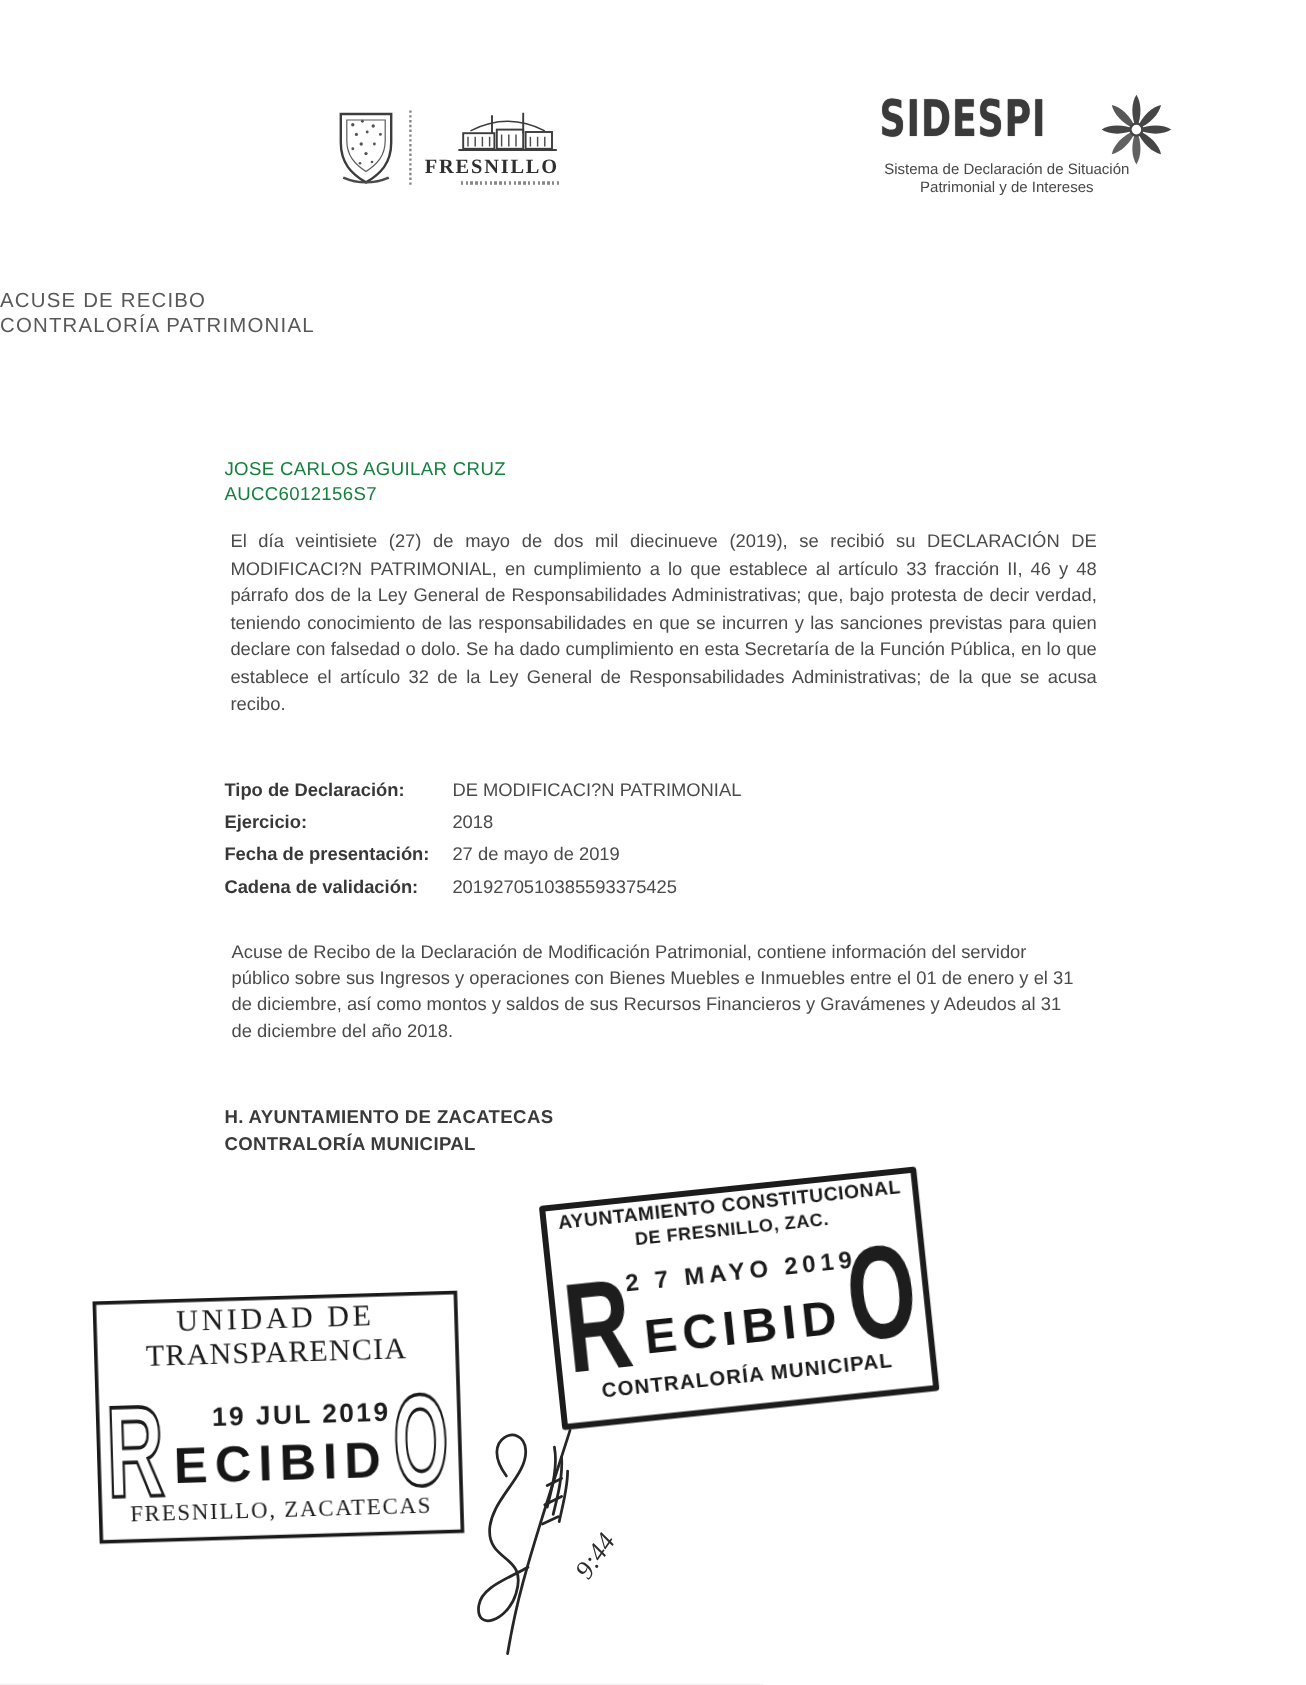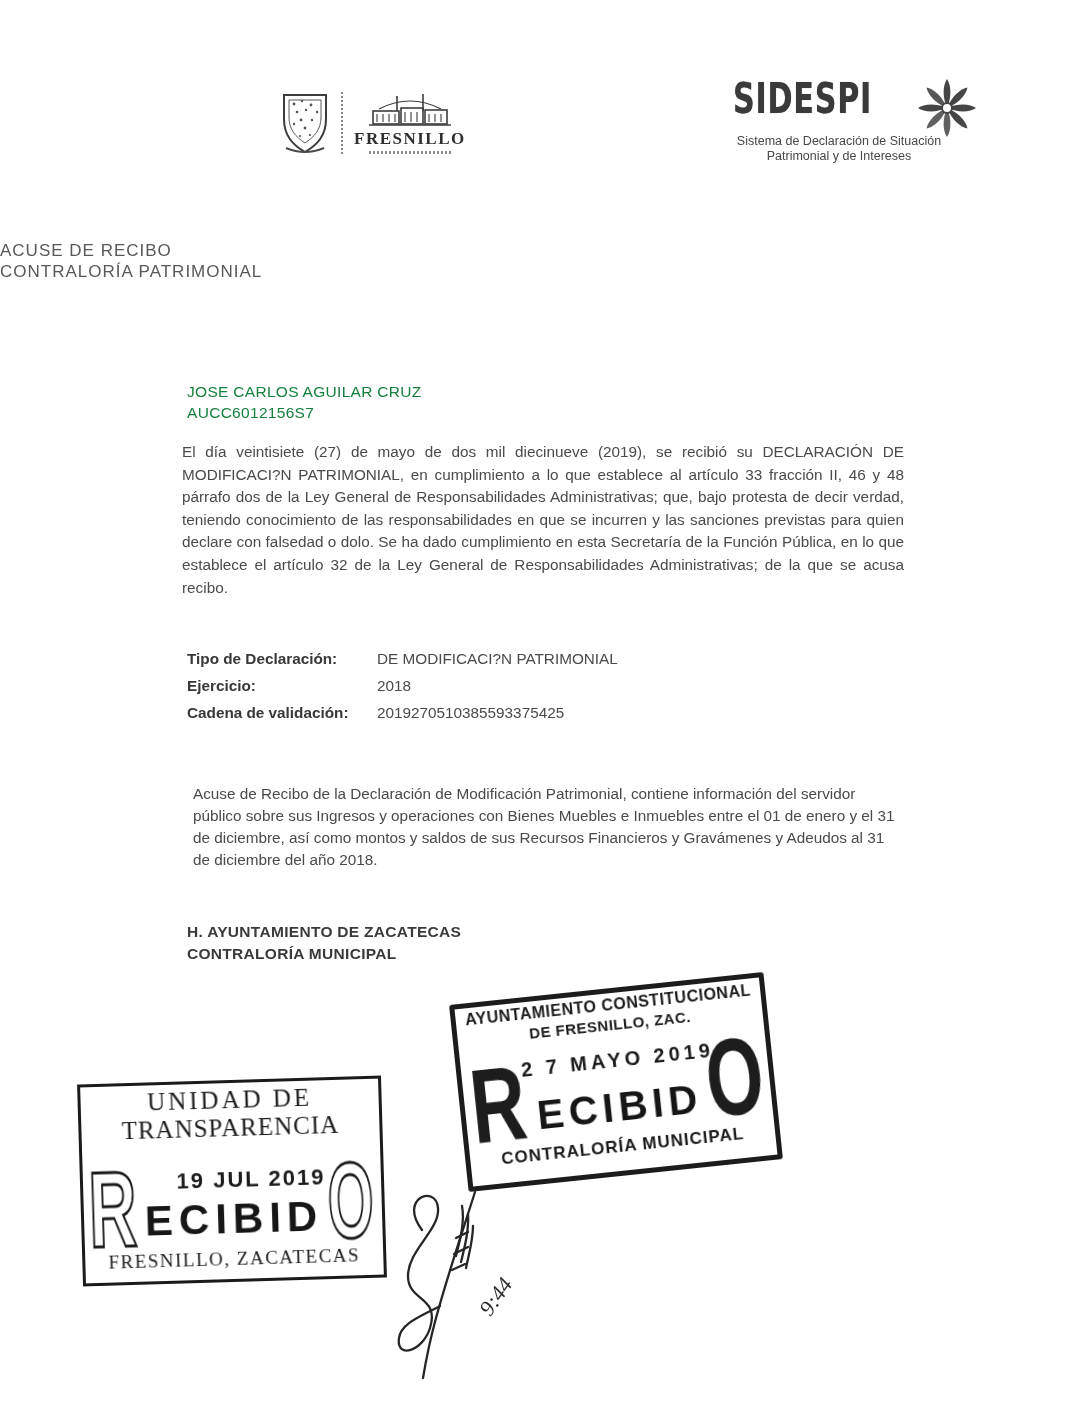--- a/index.html
+++ b/index.html
@@ -4,21 +4,21 @@
 <style>
   html,body{margin:0;padding:0;background:#d9d9d9;}
   .page{
     position:relative;width:1088px;height:1404px;background:#ffffff;
     font-family:"Liberation Sans",sans-serif;overflow:hidden;margin:0 auto;
     color:#494949;
   }
   
   .logo-left{position:absolute;left:280px;top:90px;display:flex;align-items:center;gap:11px;}
   .logo-divider{height:62px;border-left:2px dotted #6b6b6b;opacity:.8;}
-  .fresnillo-block{display:flex;flex-direction:column;align-items:center;}
+  .fresnillo-block{display:flex;flex-direction:column;align-items:flex-end;}
   .fresnillo-word{
     font-family:"Liberation Serif",serif;font-weight:bold;font-size:17px;
     letter-spacing:1.5px;color:#2f2f2f;margin-top:-2px;
   }
   .fresnillo-tagline{
     width:82px;height:3px;margin-top:2px;
     background:repeating-linear-gradient(90deg,#8a8a8a 0 2px,transparent 2px 4px);
   }
   .sidespi{position:absolute;left:733px;top:78px;width:212px;text-align:center;}
   .sidespi-row{display:flex;align-items:flex-start;justify-content:flex-start;height:52px;}
@@ -31,21 +31,21 @@
   .sidespi-sub{font-size:12.5px;line-height:15px;color:#474747;margin-top:4px;}
   
   .doc-title{
     position:absolute;left:0;top:240px;width:100%;
     font-size:17px;line-height:21px;color:#585858;letter-spacing:1px;
   }
   
   .declarant{position:absolute;left:187px;top:381px;font-weight:normal;
     font-size:15.5px;line-height:21px;color:#15803d;letter-spacing:.3px;}
   
-  .para1{position:absolute;left:182px;top:441px;width:722px;font-size:15.3px;
+  .para1{position:absolute;left:192px;top:441px;width:722px;font-size:15.3px;
     line-height:22.6px;text-align:justify;color:#4a4a4a;}
   .para2{position:absolute;left:193px;top:783px;width:708px;font-size:15.3px;
     line-height:22px;color:#4a4a4a;}
   
   .fields{position:absolute;left:187px;top:623px;font-size:15.3px;margin-top:26px;}
   .field-row{display:flex;margin-bottom:6.5px;line-height:20.5px;}
   .field-label{width:190px;font-weight:bold;color:#383838;flex:none;}
   .field-value{color:#4a4a4a;white-space:nowrap;}
   
   .office{position:absolute;left:187px;top:921px;font-weight:bold;
@@ -180,20 +180,24 @@
   <div class="fields">
     <div class="field-row">
       <span class="field-label">Tipo de Declaración:</span>
       <span class="field-value">DE MODIFICACI?N PATRIMONIAL</span>
     </div>
     <div class="field-row">
       <span class="field-label">Ejercicio:</span>
       <span class="field-value">2018</span>
     </div>
     <div class="field-row">
+      <span class="field-label">Fecha de presentación:</span>
+      <span class="field-value">27 de mayo de 2019</span>
+    </div>
+    <div class="field-row">
       <span class="field-label">Cadena de validación:</span>
       <span class="field-value">2019270510385593375425</span>
     </div>
   </div>
 
   <div class="para2">Acuse de Recibo de la Declaración de Modificación Patrimonial, contiene información del servidor público sobre sus Ingresos y operaciones con Bienes Muebles e Inmuebles entre el 01 de enero y el 31 de diciembre, así como montos y saldos de sus Recursos Financieros y Gravámenes y Adeudos al 31 de diciembre del año 2018.</div>
 
   <div class="office">
     <div>H. AYUNTAMIENTO DE ZACATECAS</div>
     <div>CONTRALORÍA MUNICIPAL</div>

